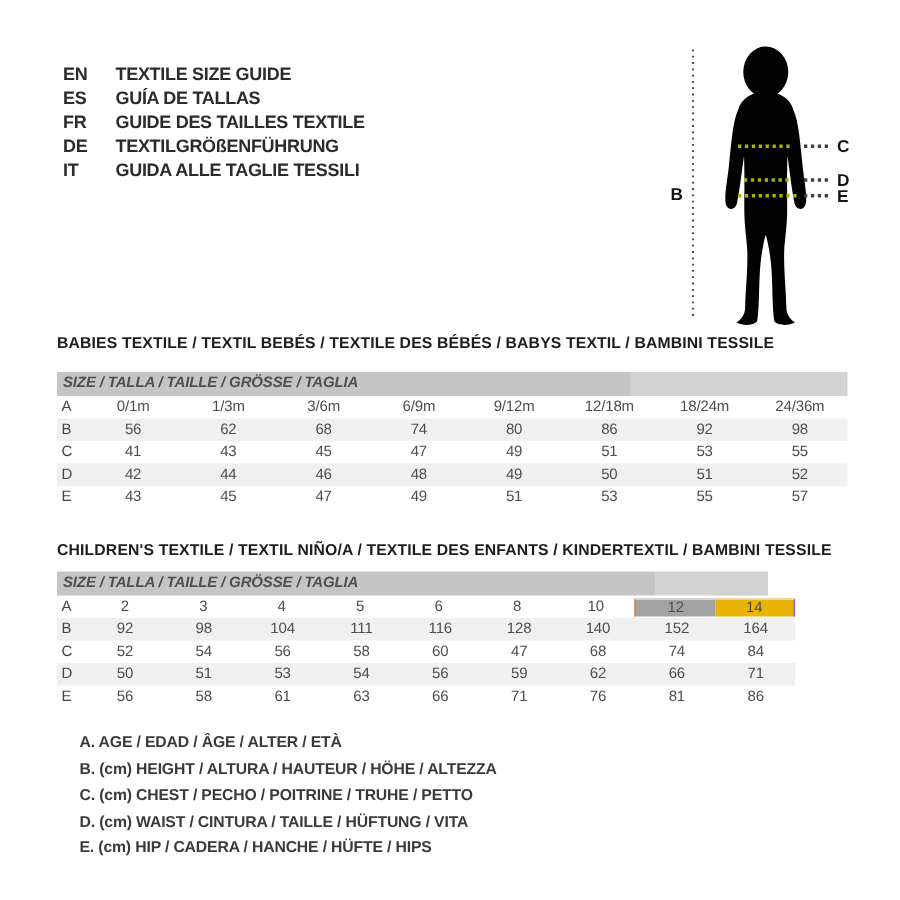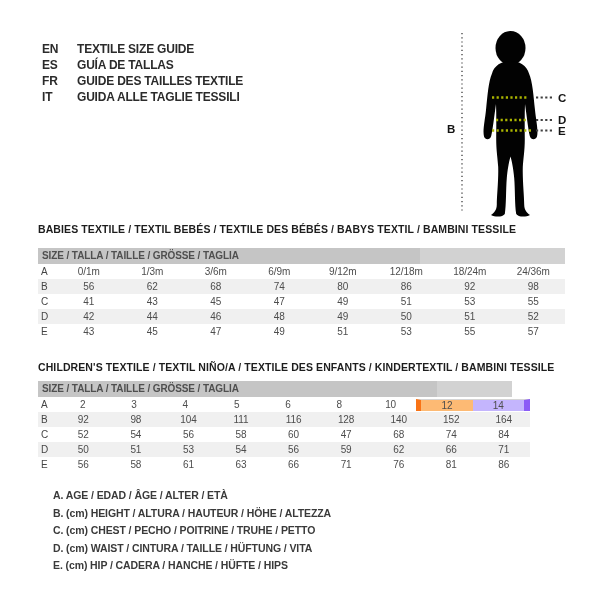--- a/index.html
+++ b/index.html
@@ -12,29 +12,29 @@
   .lang-code{width:35px;}
   
   .figure{left:440px;top:10px;width:160px;height:210px;}
   
   .sec-title{font-size:10.5px;font-weight:700;color:#1d1d1d;letter-spacing:0.1px;white-space:nowrap;}
   .babies-title{left:38px;top:223px;}
   .children-title{left:38px;top:361px;}
   .size-table{left:38px;}
   .babies-table{top:248px;width:527px;}
   .children-table{top:381px;width:492px;}
-  .band{height:16px;line-height:16px;font-size:10px;font-weight:700;color:#4f4f4f;padding-left:4px;letter-spacing:-0.1px;}
+  .band{height:16px;line-height:16px;font-size:10px;font-weight:700;color:#4f4f4f;padding-left:4px;letter-spacing:-0.1px;font-style:italic;}
   .babies-table .band{background:linear-gradient(90deg,#c5c5c5 0 72.5%,#d2d2d2 72.5% 100%);}
   .children-table .band{background:linear-gradient(90deg,#c5c5c5 0 81%,#d2d2d2 81% 96.3%,transparent 96.3%);}
   .trow{display:flex;height:15px;align-items:center;font-size:10px;color:#4d4d4d;letter-spacing:-0.1px;}
   .trow.stripe{background:#f0f0f0;}
   .rlab{width:16px;padding-left:3px;color:#454545;flex:none;}
   .cell{flex:1;text-align:center;}
-  .hl-l{border-left:5px solid #f97316;border-top:1px solid #d5d5d5;background:#fdba74;}
-  .hl-r{border-right:6px solid #8b5cf6;border-top:1px solid #d5d5d5;background:#c4b5fd;}
+  .hl-l{border-left:1px solid #f97316;border-top:1px solid #d5d5d5;background:#a3a3a3;}
+  .hl-r{border-right:1px solid #8b5cf6;border-top:1px solid #d5d5d5;background:#eab308;}
   
   .legend{left:53px;top:487px;}
   .legend-line{font-size:10.5px;font-weight:700;color:#3a3a3a;line-height:17.6px;white-space:nowrap;letter-spacing:-0.1px;}
   .fig-label{font-size:11.5px;font-weight:700;fill:#141414;font-family:"Liberation Sans","DejaVu Sans",sans-serif;}
 </style>
 </head>
 <body>
 
 <div class="sheet">
 
@@ -43,20 +43,24 @@
         <span class="lang-code">EN</span>
         <span>TEXTILE SIZE GUIDE</span>
       </div>
       <div class="lang-row">
         <span class="lang-code">ES</span>
         <span>GUÍA DE TALLAS</span>
       </div>
       <div class="lang-row">
         <span class="lang-code">FR</span>
         <span>GUIDE DES TAILLES TEXTILE</span>
+      </div>
+      <div class="lang-row">
+        <span class="lang-code">DE</span>
+        <span>TEXTILGRÖßENFÜHRUNG</span>
       </div>
       <div class="lang-row">
         <span class="lang-code">IT</span>
         <span>GUIDA ALLE TAGLIE TESSILI</span>
       </div>
     </div>
 
   <div class="abs figure">
     <svg viewBox="0 0 160 210" width="160" height="210">
 

